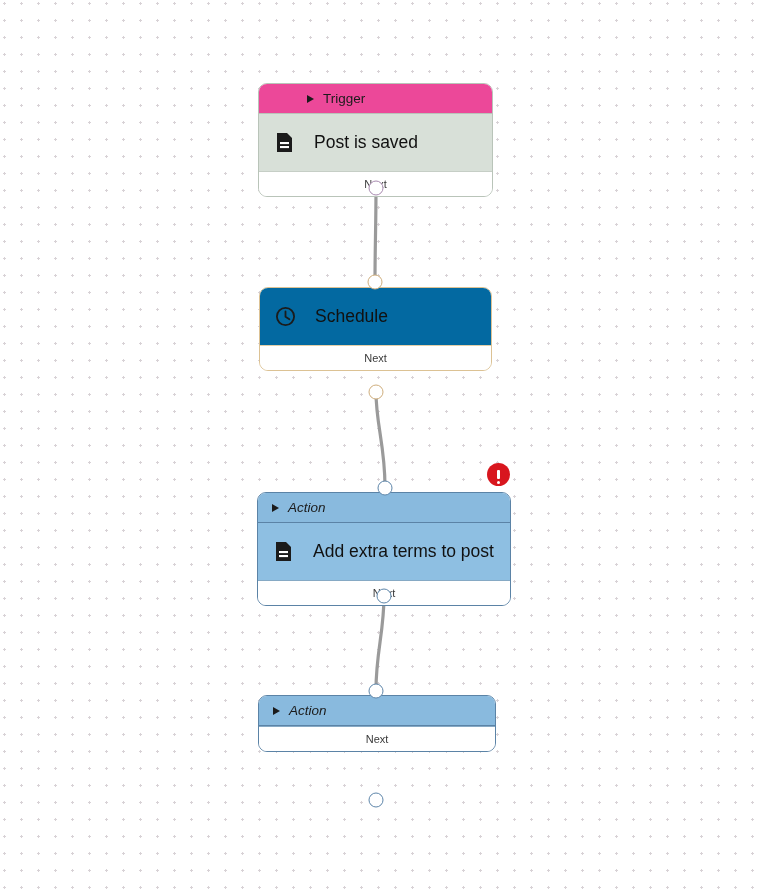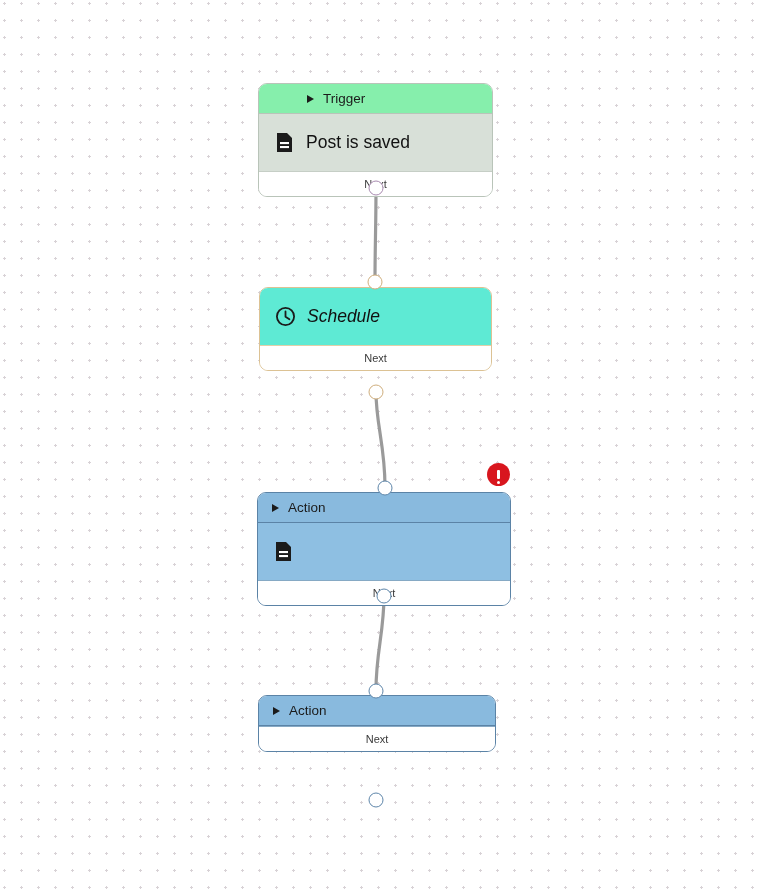--- a/index.html
+++ b/index.html
@@ -50,44 +50,45 @@
   .node-body .glyph{
     width:22px;height:22px;
     flex:0 0 auto;
     margin-right:11px;
     display:flex;align-items:center;justify-content:center;
   }
   .node-title{
     font-size:17.5px;
     color:#111111;
     white-space:nowrap;
+    margin-left:8px;
   }
   .node-foot{
     position:relative;
     height:25px;
     background:#ffffff;
     display:flex;align-items:center;justify-content:center;
     font-size:11px;
     color:#3a3a3a;
     box-sizing:border-box;
   }
 
   
   .n-trigger{border:1.4px solid #b9c4b9;}
-  .n-trigger .node-head{background:#86efac;border-bottom:1.4px solid #b9c4b9;padding-left:48px;}
+  .n-trigger .node-head{background:#ec4899;border-bottom:1.4px solid #b9c4b9;padding-left:48px;}
   .n-trigger .node-body{background:#d8e0d8;}
   .n-trigger .node-foot{border-top:1.2px solid #c6cec6;}
 
   .n-advanced{border:1.4px solid #dcc294;}
   .n-advanced .node-head{background:#f2dbb2;border-bottom:1.4px solid #dcc294;}
-  .n-advanced .node-body{background:#5eead4;font-style:italic;}
+  .n-advanced .node-body{background:#0369a1;}
   .n-advanced .node-foot{border-top:1.2px solid #e3cfa8;}
 
   .n-action{border:1.4px solid #5b83a6;}
-  .n-action .node-head{background:#89bade;border-bottom:1.4px solid #5b83a6;}
+  .n-action .node-head{background:#89bade;border-bottom:1.4px solid #5b83a6;font-style:italic;}
   .n-action .node-body{background:#8ebfe2;}
   .n-action .node-foot{border-top:1.2px solid #86a9c4;}
 
   
   .port{
     position:absolute;
     width:15px;height:15px;
     border-radius:50%;
     background:#ffffff;
     box-sizing:border-box;
@@ -178,20 +179,21 @@
       <span>Action</span>
     </div>
     <div class="node-body">
       <span class="glyph">
         <svg width="19" height="21" viewBox="0 0 19 21">
           <path d="M2 1 h10 l5 5 v14 H2 Z" fill="#1b1b1b"></path>
           <rect x="5" y="10" width="9" height="2.1" fill="#ffffff"></rect>
           <rect x="5" y="14" width="9" height="2.1" fill="#ffffff"></rect>
         </svg>
       </span>
+      <span class="node-title">Add extra terms to post</span>
     </div>
     <div class="node-foot">
       <span>Next</span>
     </div>
   </div>
   <div class="badge" style="left:487px;top:463px;">
     <span class="bang"></span>
   </div>
   <div class="port port-action" style="left:385px;top:488px;"></div>
   <div class="port port-action" style="left:384px;top:596px;"></div>

